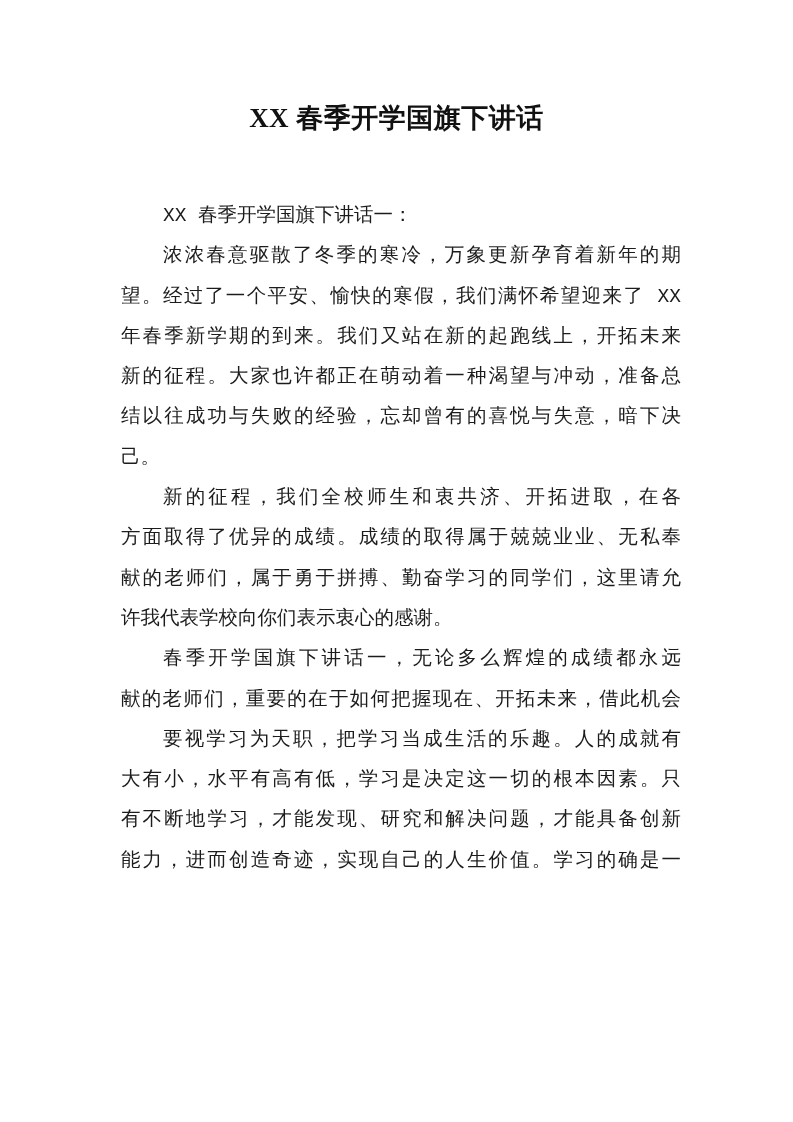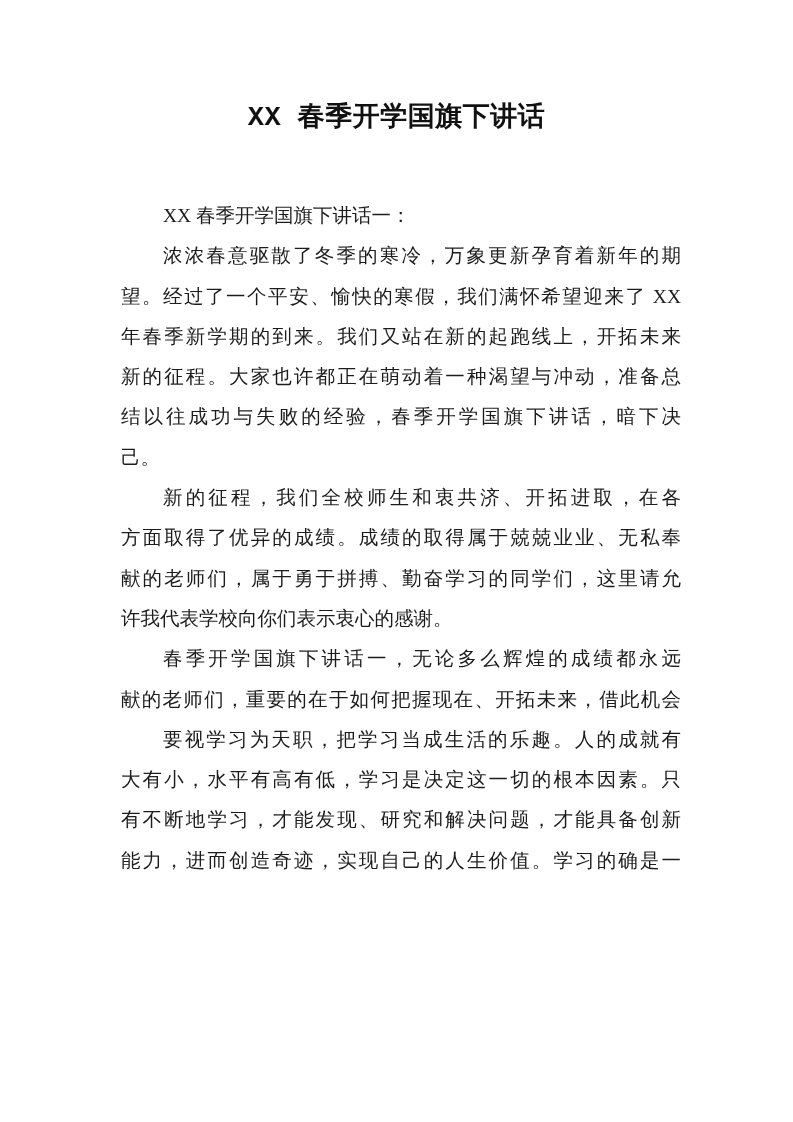--- a/index.html
+++ b/index.html
@@ -21,34 +21,34 @@
       width: 793px;
       height: 1122px;
       background: #ffffff;
     }
     .doc-title {
       position: absolute;
       left: 0;
       width: 793px;
       top: 98px;
       text-align: center;
-      font-family: Liberation Mono, monospace;
+      font-family: Liberation Serif, serif;
       font-weight: bold;
       font-size: 27px;
       line-height: 40px;
       letter-spacing: 0.5px;
       color: #111111;
       margin: 0;
     }
     .body-text {
       position: absolute;
       left: 121px;
       top: 196px;
       width: 560px;
-      font-family: Liberation Serif, serif;
+      font-family: Liberation Mono, monospace;
       font-size: 19.5px;
       line-height: 40.3px;
       color: #1c1c1c;
     }
     .line {
       display: block;
       white-space: nowrap;
       height: 40.3px;
       text-align: justify;
       text-align-last: justify;
@@ -70,21 +70,21 @@
 
     <div>
       <span class="line indent last">XX 春季开学国旗下讲话一：</span>
     </div>
 
     <div>
       <span class="line indent">浓浓春意驱散了冬季的寒冷，万象更新孕育着新年的期</span>
       <span class="line">望。经过了一个平安、愉快的寒假，我们满怀希望迎来了 XX</span>
       <span class="line">年春季新学期的到来。我们又站在新的起跑线上，开拓未来</span>
       <span class="line">新的征程。大家也许都正在萌动着一种渴望与冲动，准备总</span>
-      <span class="line">结以往成功与失败的经验，春季开学国旗下讲话，暗下决</span>
+      <span class="line">结以往成功与失败的经验，忘却曾有的喜悦与失意，暗下决</span>
       <span class="line last">己。</span>
     </div>
 
     <div>
       <span class="line indent">新的征程，我们全校师生和衷共济、开拓进取，在各</span>
       <span class="line">方面取得了优异的成绩。成绩的取得属于兢兢业业、无私奉</span>
       <span class="line">献的老师们，属于勇于拼搏、勤奋学习的同学们，这里请允</span>
       <span class="line last">许我代表学校向你们表示衷心的感谢。</span>
     </div>
 

